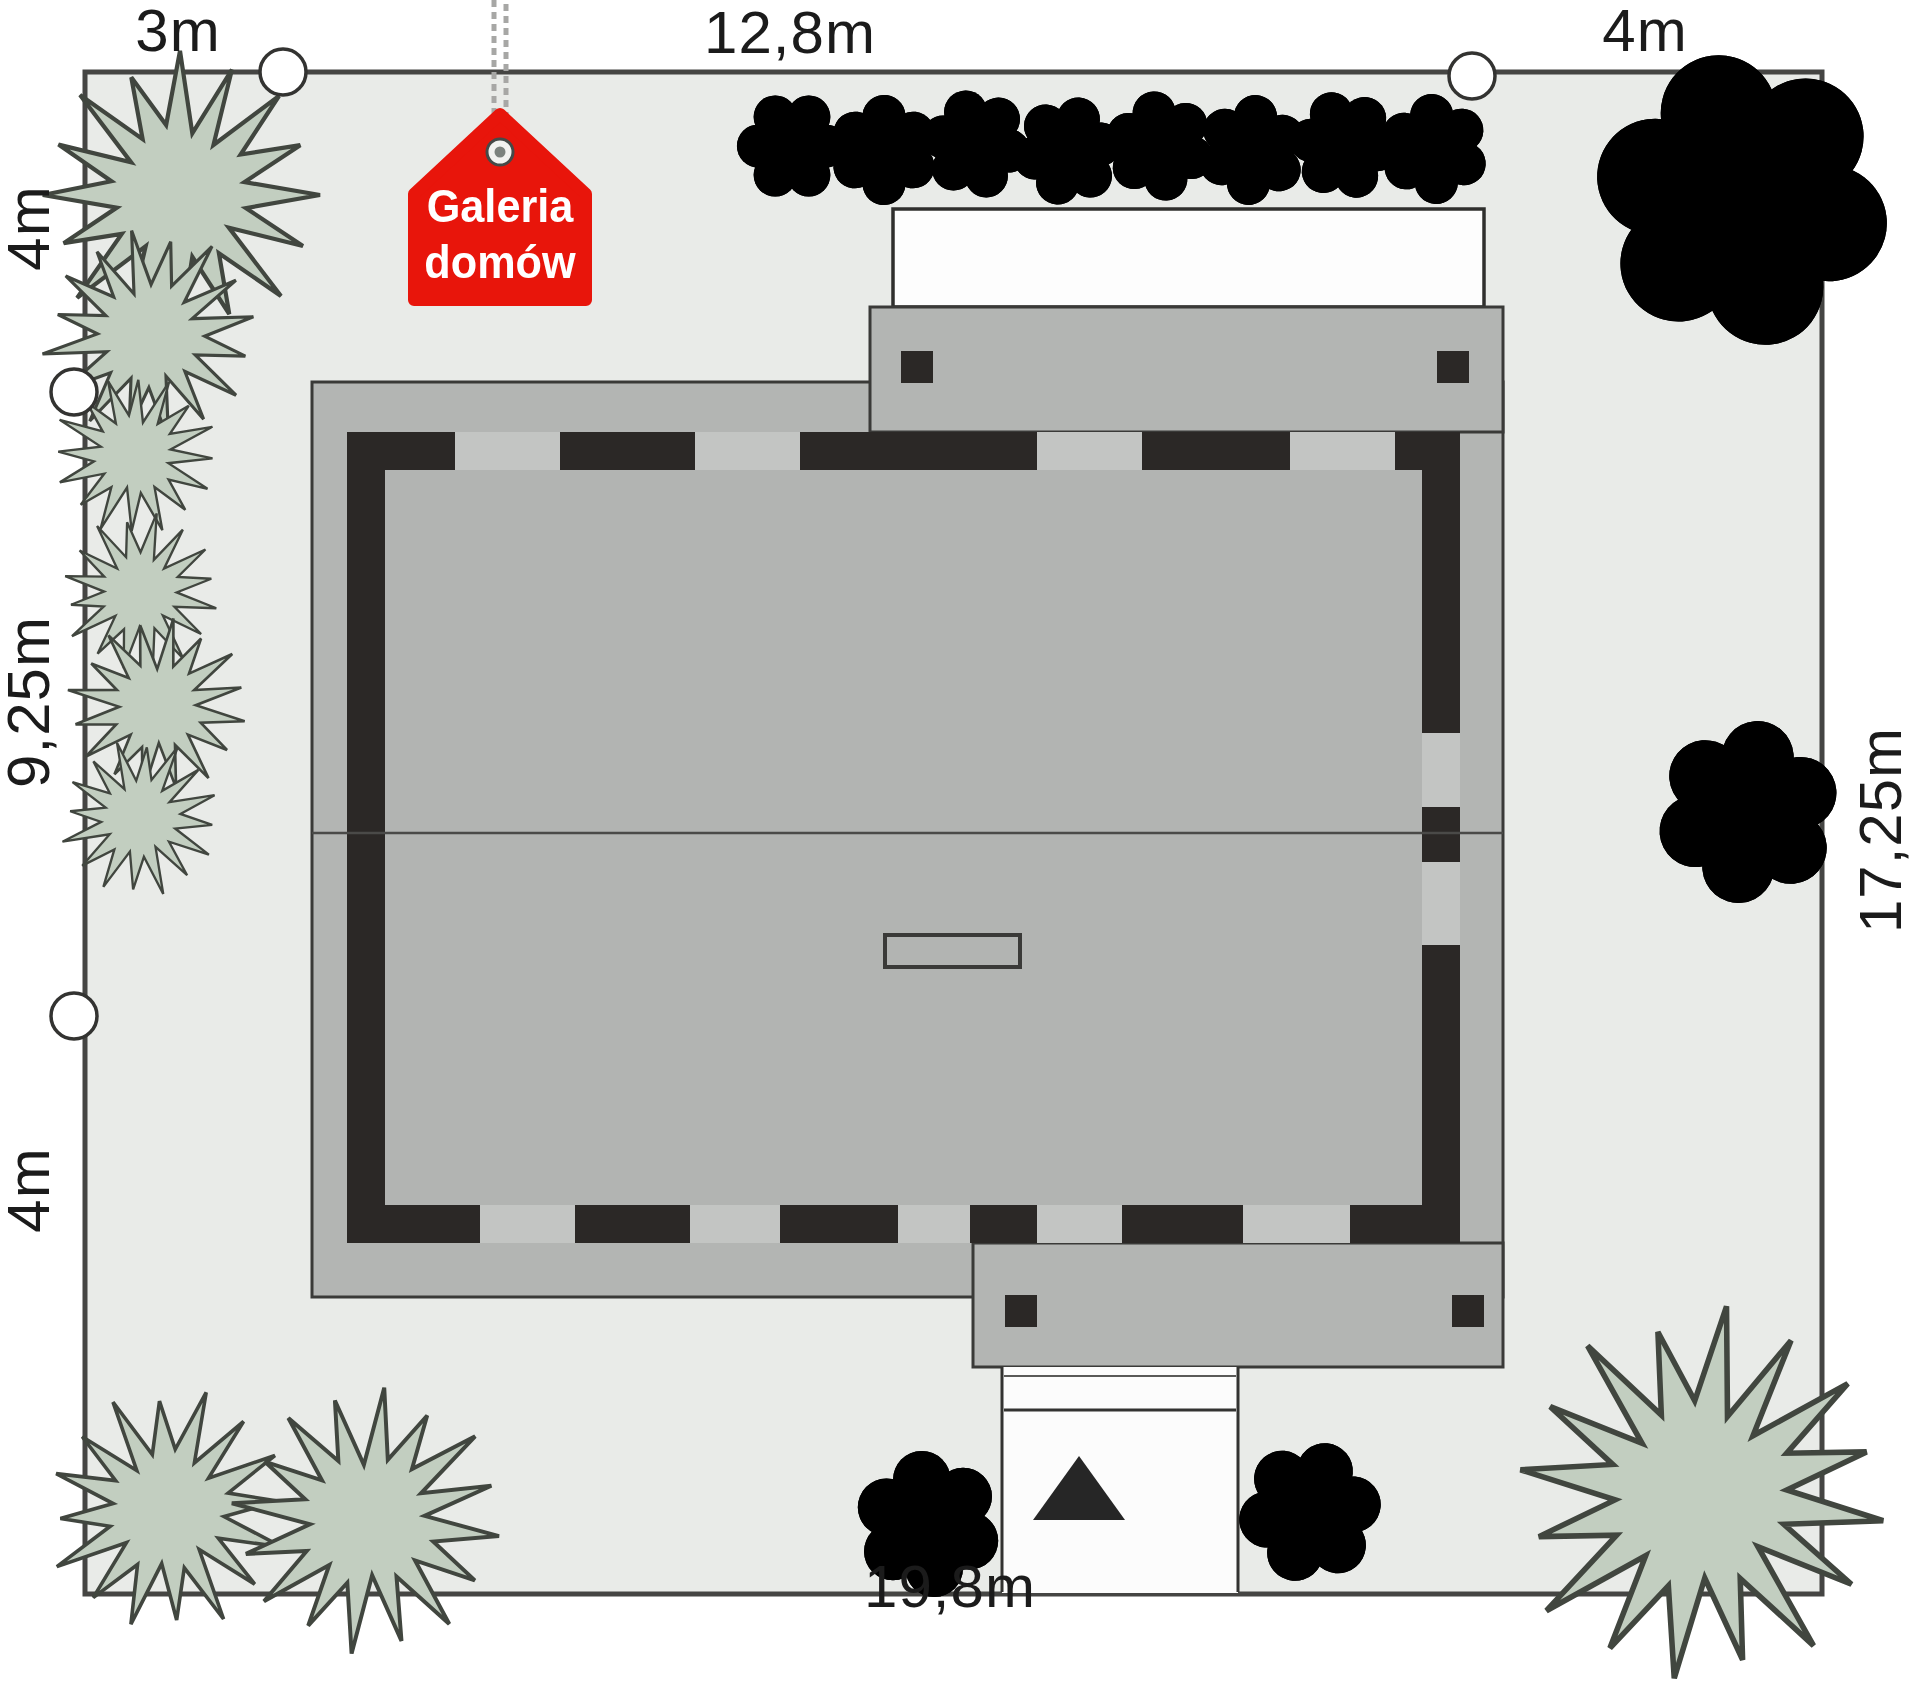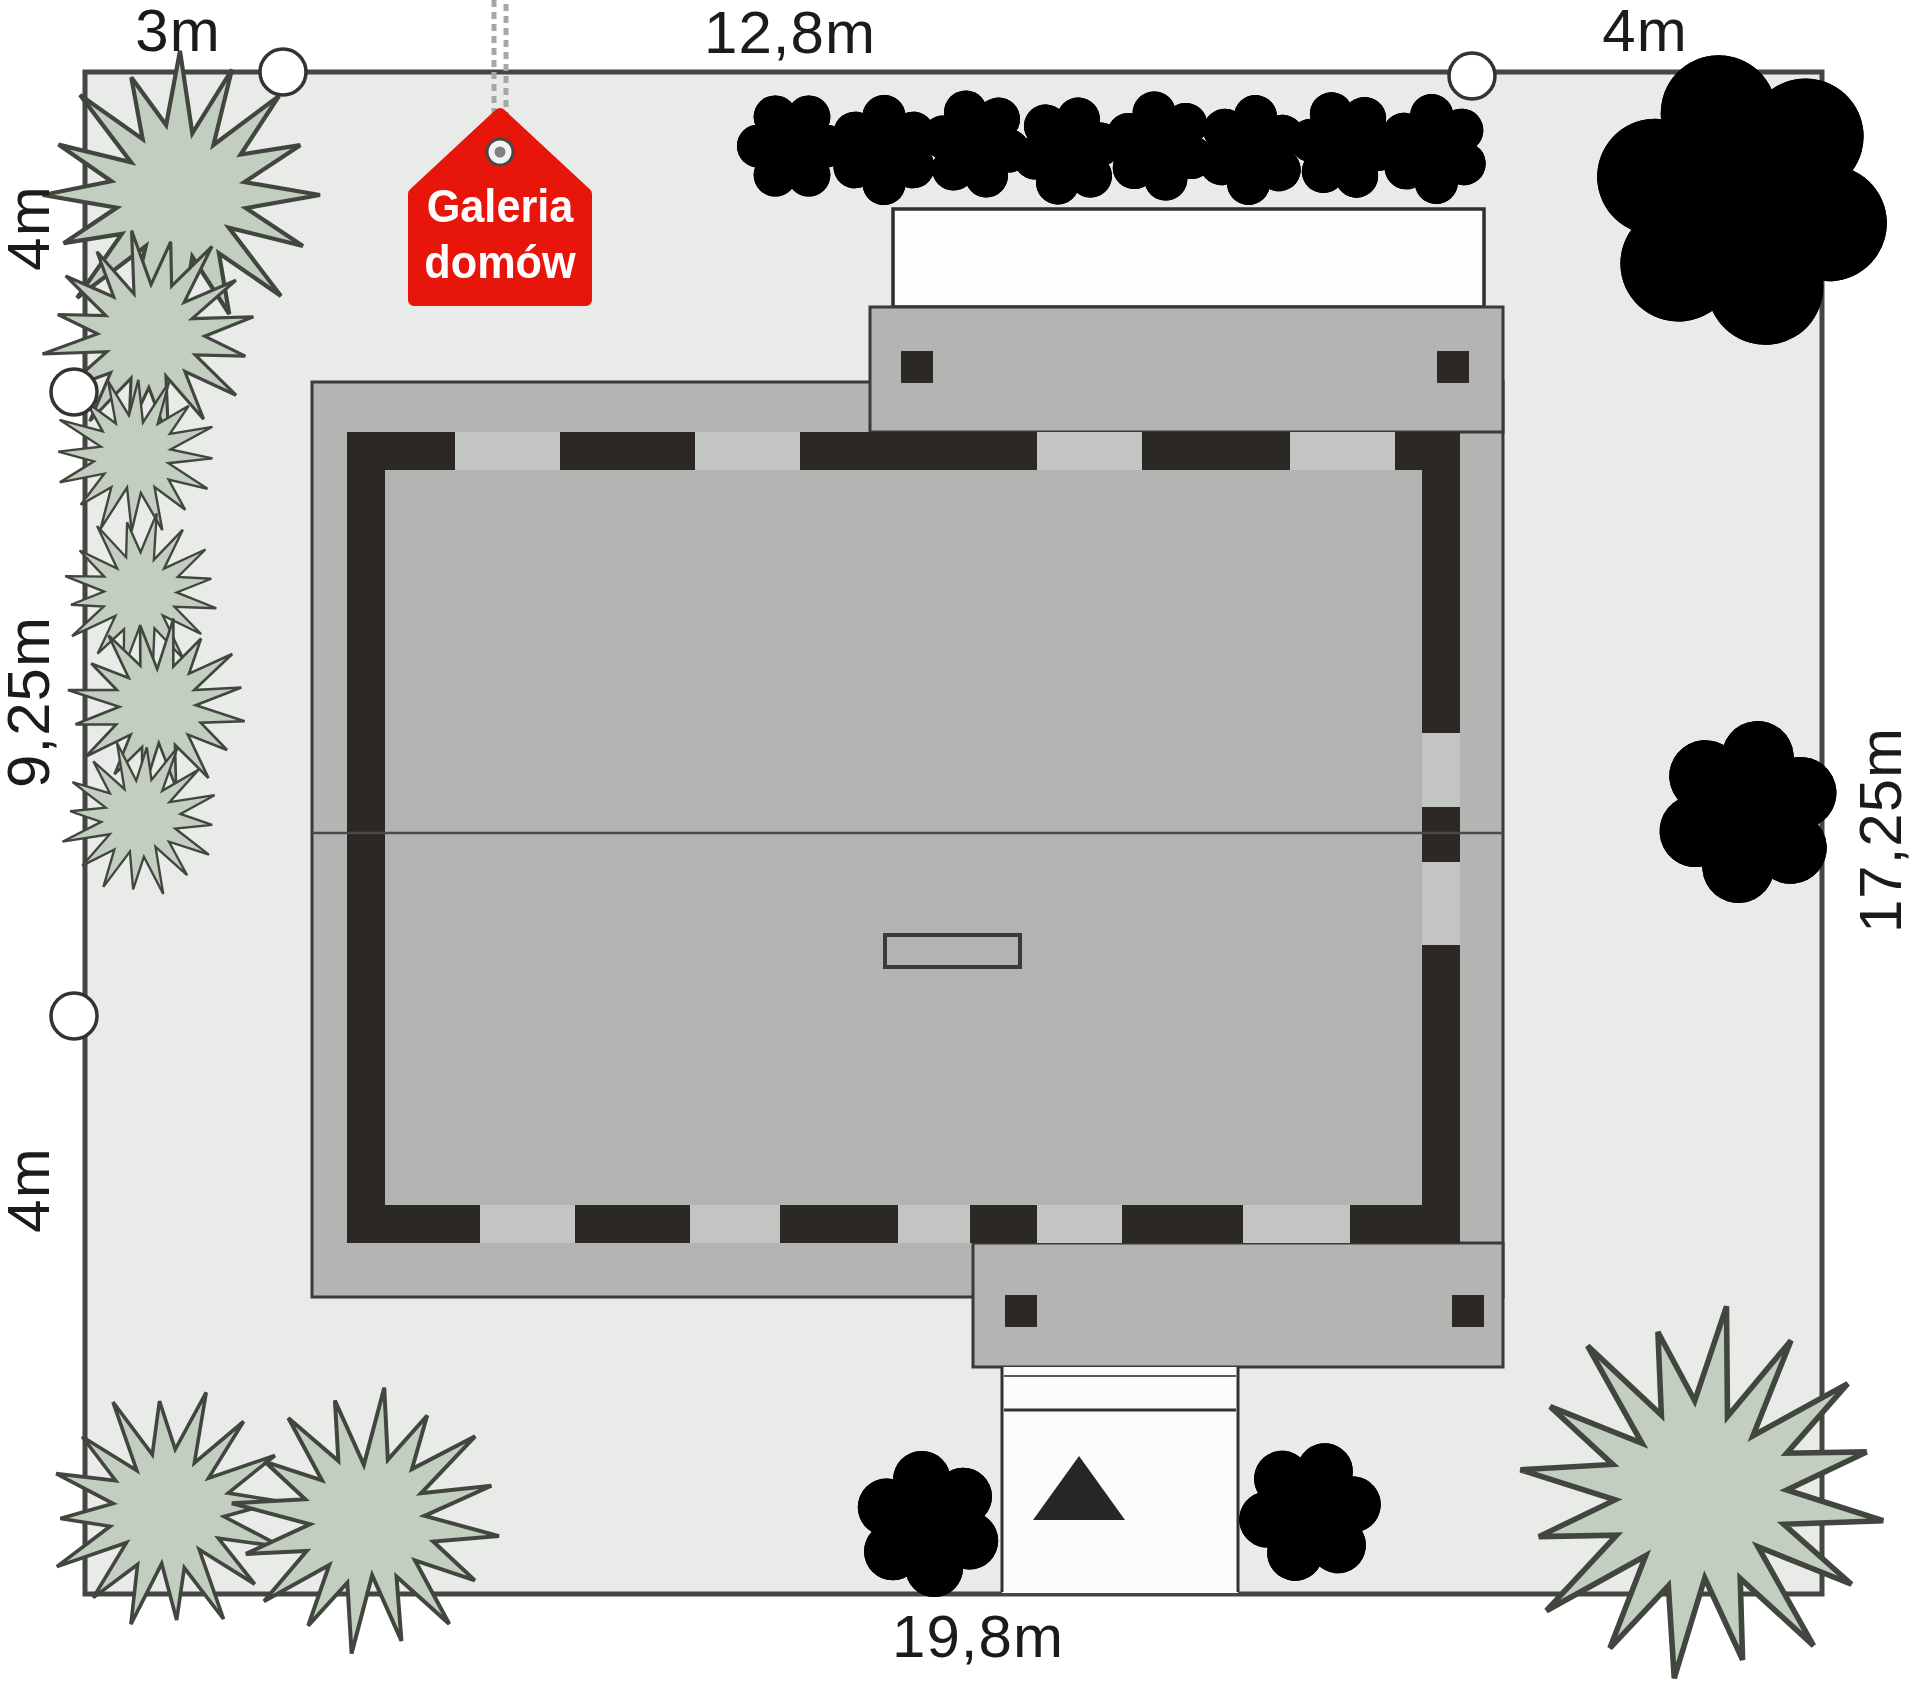--- a/index.html
+++ b/index.html
@@ -195,14 +195,14 @@
   <div class="dim" style="left:178px;top:30px;">3m</div>
   <div class="dim" style="left:790px;top:32px;">12,8m</div>
   <div class="dim" style="left:1645px;top:30px;">4m</div>
 
   <div class="dim rot" style="left:28px;top:228px;">4m</div>
   <div class="dim rot" style="left:28px;top:702px;">9,25m</div>
   <div class="dim rot" style="left:28px;top:1190px;">4m</div>
 
   <div class="dim rot" style="left:1880px;top:830px;">17,25m</div>
 
-  <div class="dim" style="left:950px;top:1636px;margin-left:28px;">19,8m</div>
+  <div class="dim" style="left:950px;top:1586px;">19,8m</div>
 </div>
 
 </body></html>

